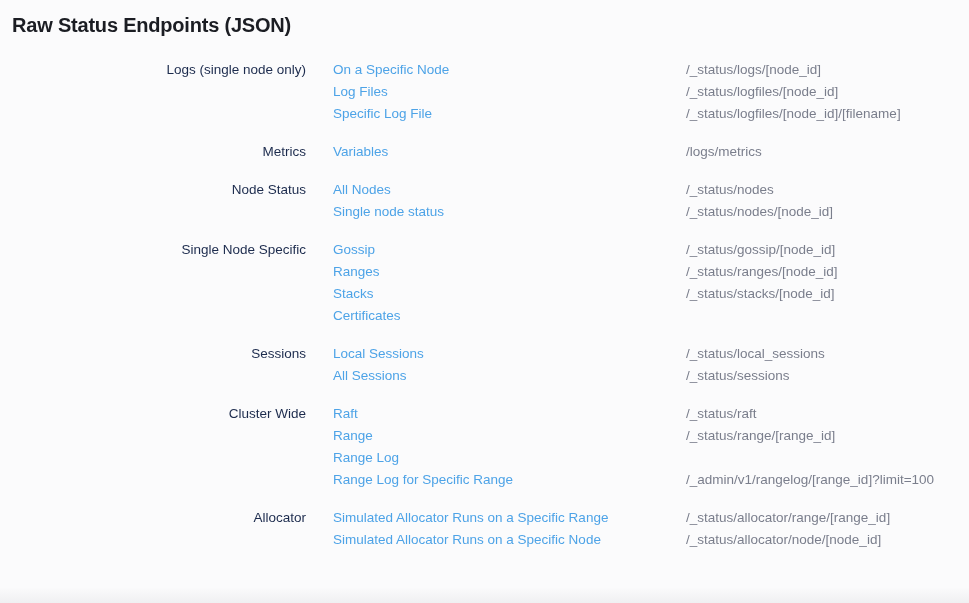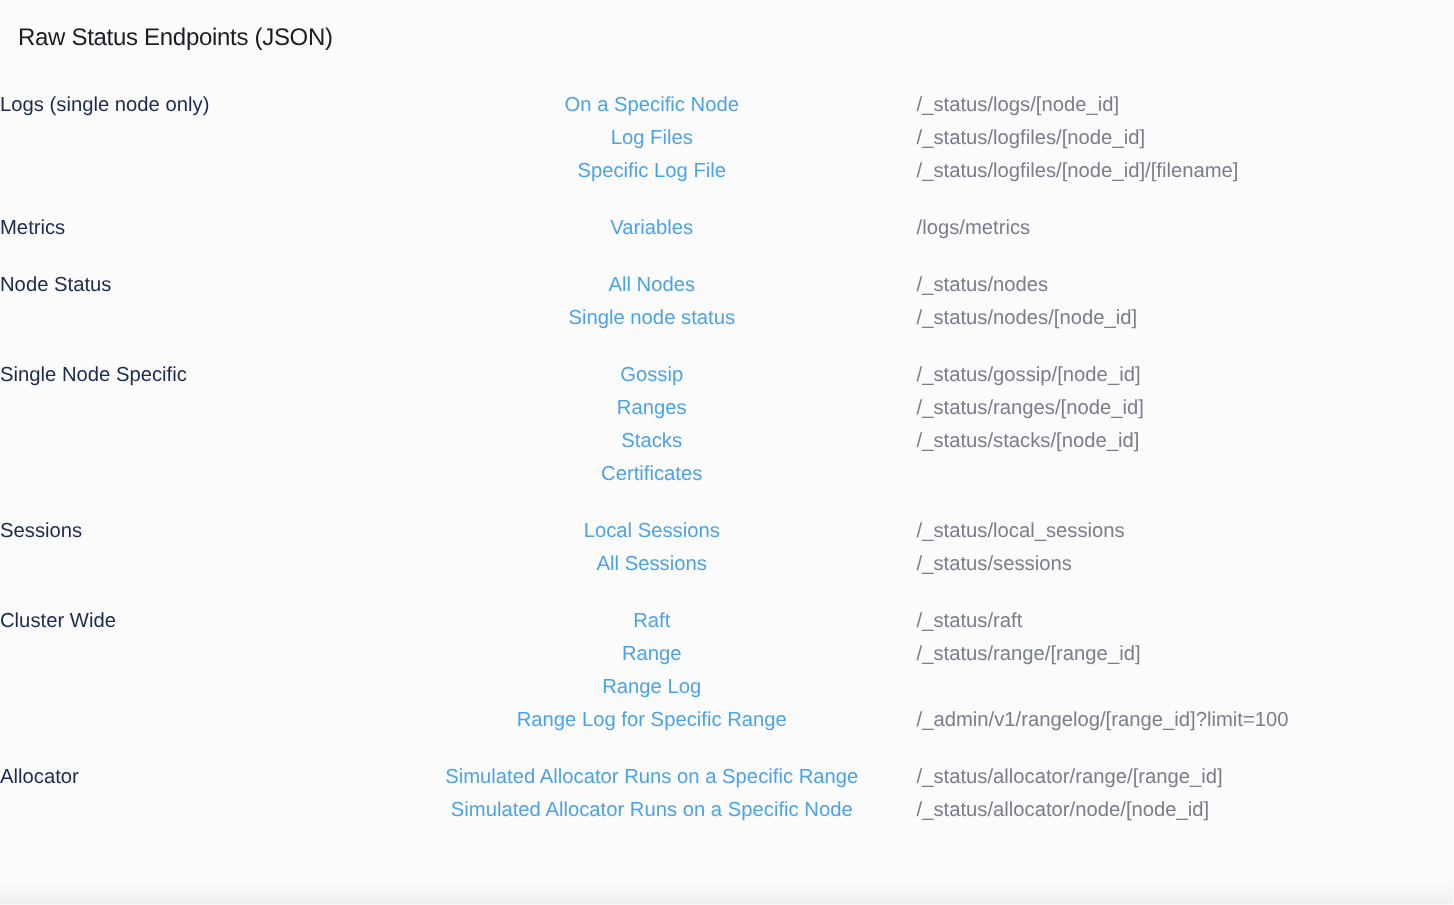--- a/index.html
+++ b/index.html
@@ -10,57 +10,58 @@
     width: 969px;
     height: 603px;
     background: var(--bg, #fbfbfc);
     font-family: "Liberation Sans", sans-serif;
     position: relative;
     overflow: hidden;
   }
   .page-title {
     margin: 0;
     padding: 13px 0 0 12px;
-    font-size: 16px;
+    font-size: 20px;
     line-height: 25px;
-    font-weight: 400;
+    font-weight: 700;
     letter-spacing: -0.2px;
     color: var(--title, #1b1d23);
   }
   .groups {
     margin-top: 21px;
   }
   .group {
     display: flex;
     margin-bottom: 16px;
   }
   .group-category {
     flex: none;
     width: 258px;
-    text-align: left;
+    text-align: right;
     font-size: 13.5px;
     line-height: 22px;
     color: var(--category, #1c2b4d);
+    padding-left: 48px;
   }
   .group-entries {
     flex: 1;
     min-width: 0;
   }
   .entry {
     display: flex;
     font-size: 13.5px;
     line-height: 22px;
   }
   .entry-link {
     flex: none;
     width: 353px;
+    margin-left: 27px;
     color: var(--link, #4da3e7);
     text-decoration: none;
     cursor: pointer;
-    text-align: center;
   }
   .entry-url {
     color: var(--url, #7a7e8c);
     white-space: nowrap;
   }
   .bottom-shade {
     position: absolute;
     left: 0;
     bottom: 0;
     width: 100%;

